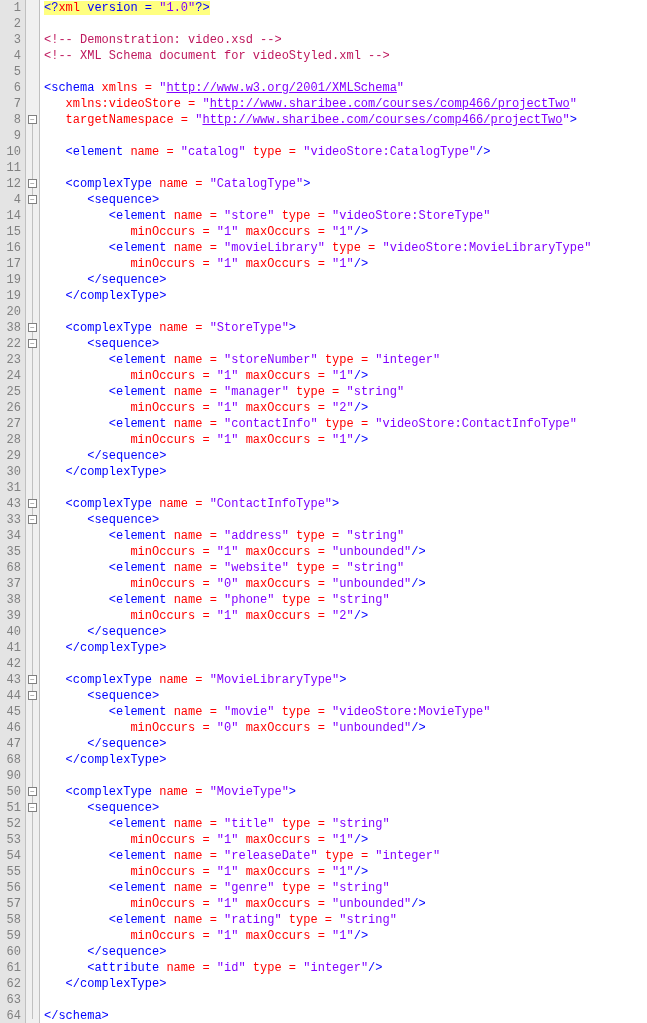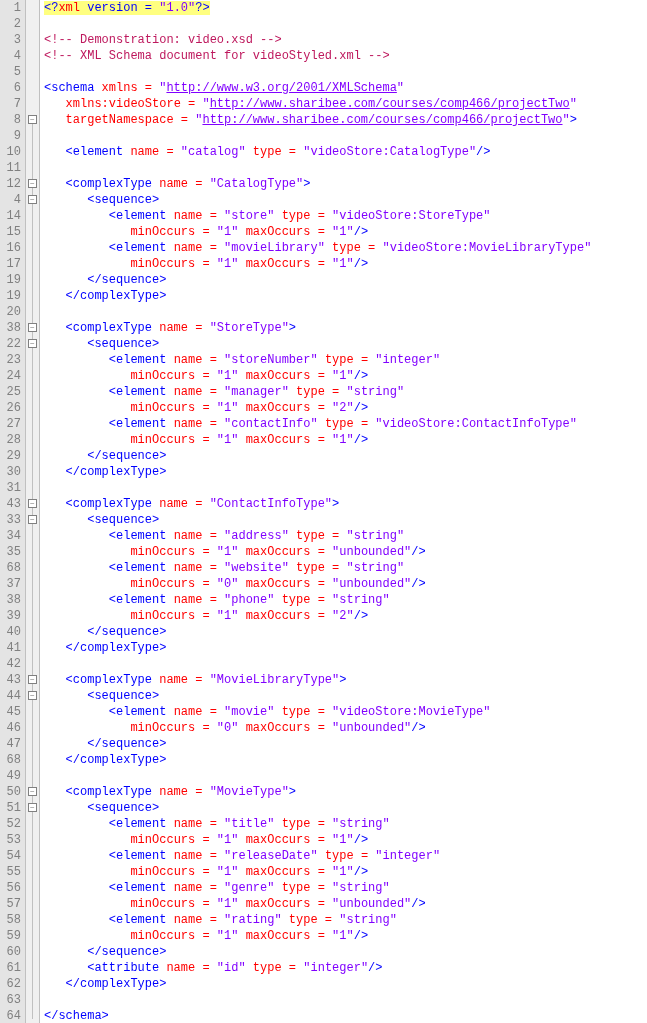--- a/index.html
+++ b/index.html
@@ -103,21 +103,21 @@
     <div>39</div>
     <div>40</div>
     <div>41</div>
     <div>42</div>
     <div>43</div>
     <div>44</div>
     <div>45</div>
     <div>46</div>
     <div>47</div>
     <div>68</div>
-    <div>49</div>
+    <div>90</div>
     <div>50</div>
     <div>51</div>
     <div>52</div>
     <div>53</div>
     <div>54</div>
     <div>55</div>
     <div>56</div>
     <div>57</div>
     <div>58</div>
     <div>59</div>

